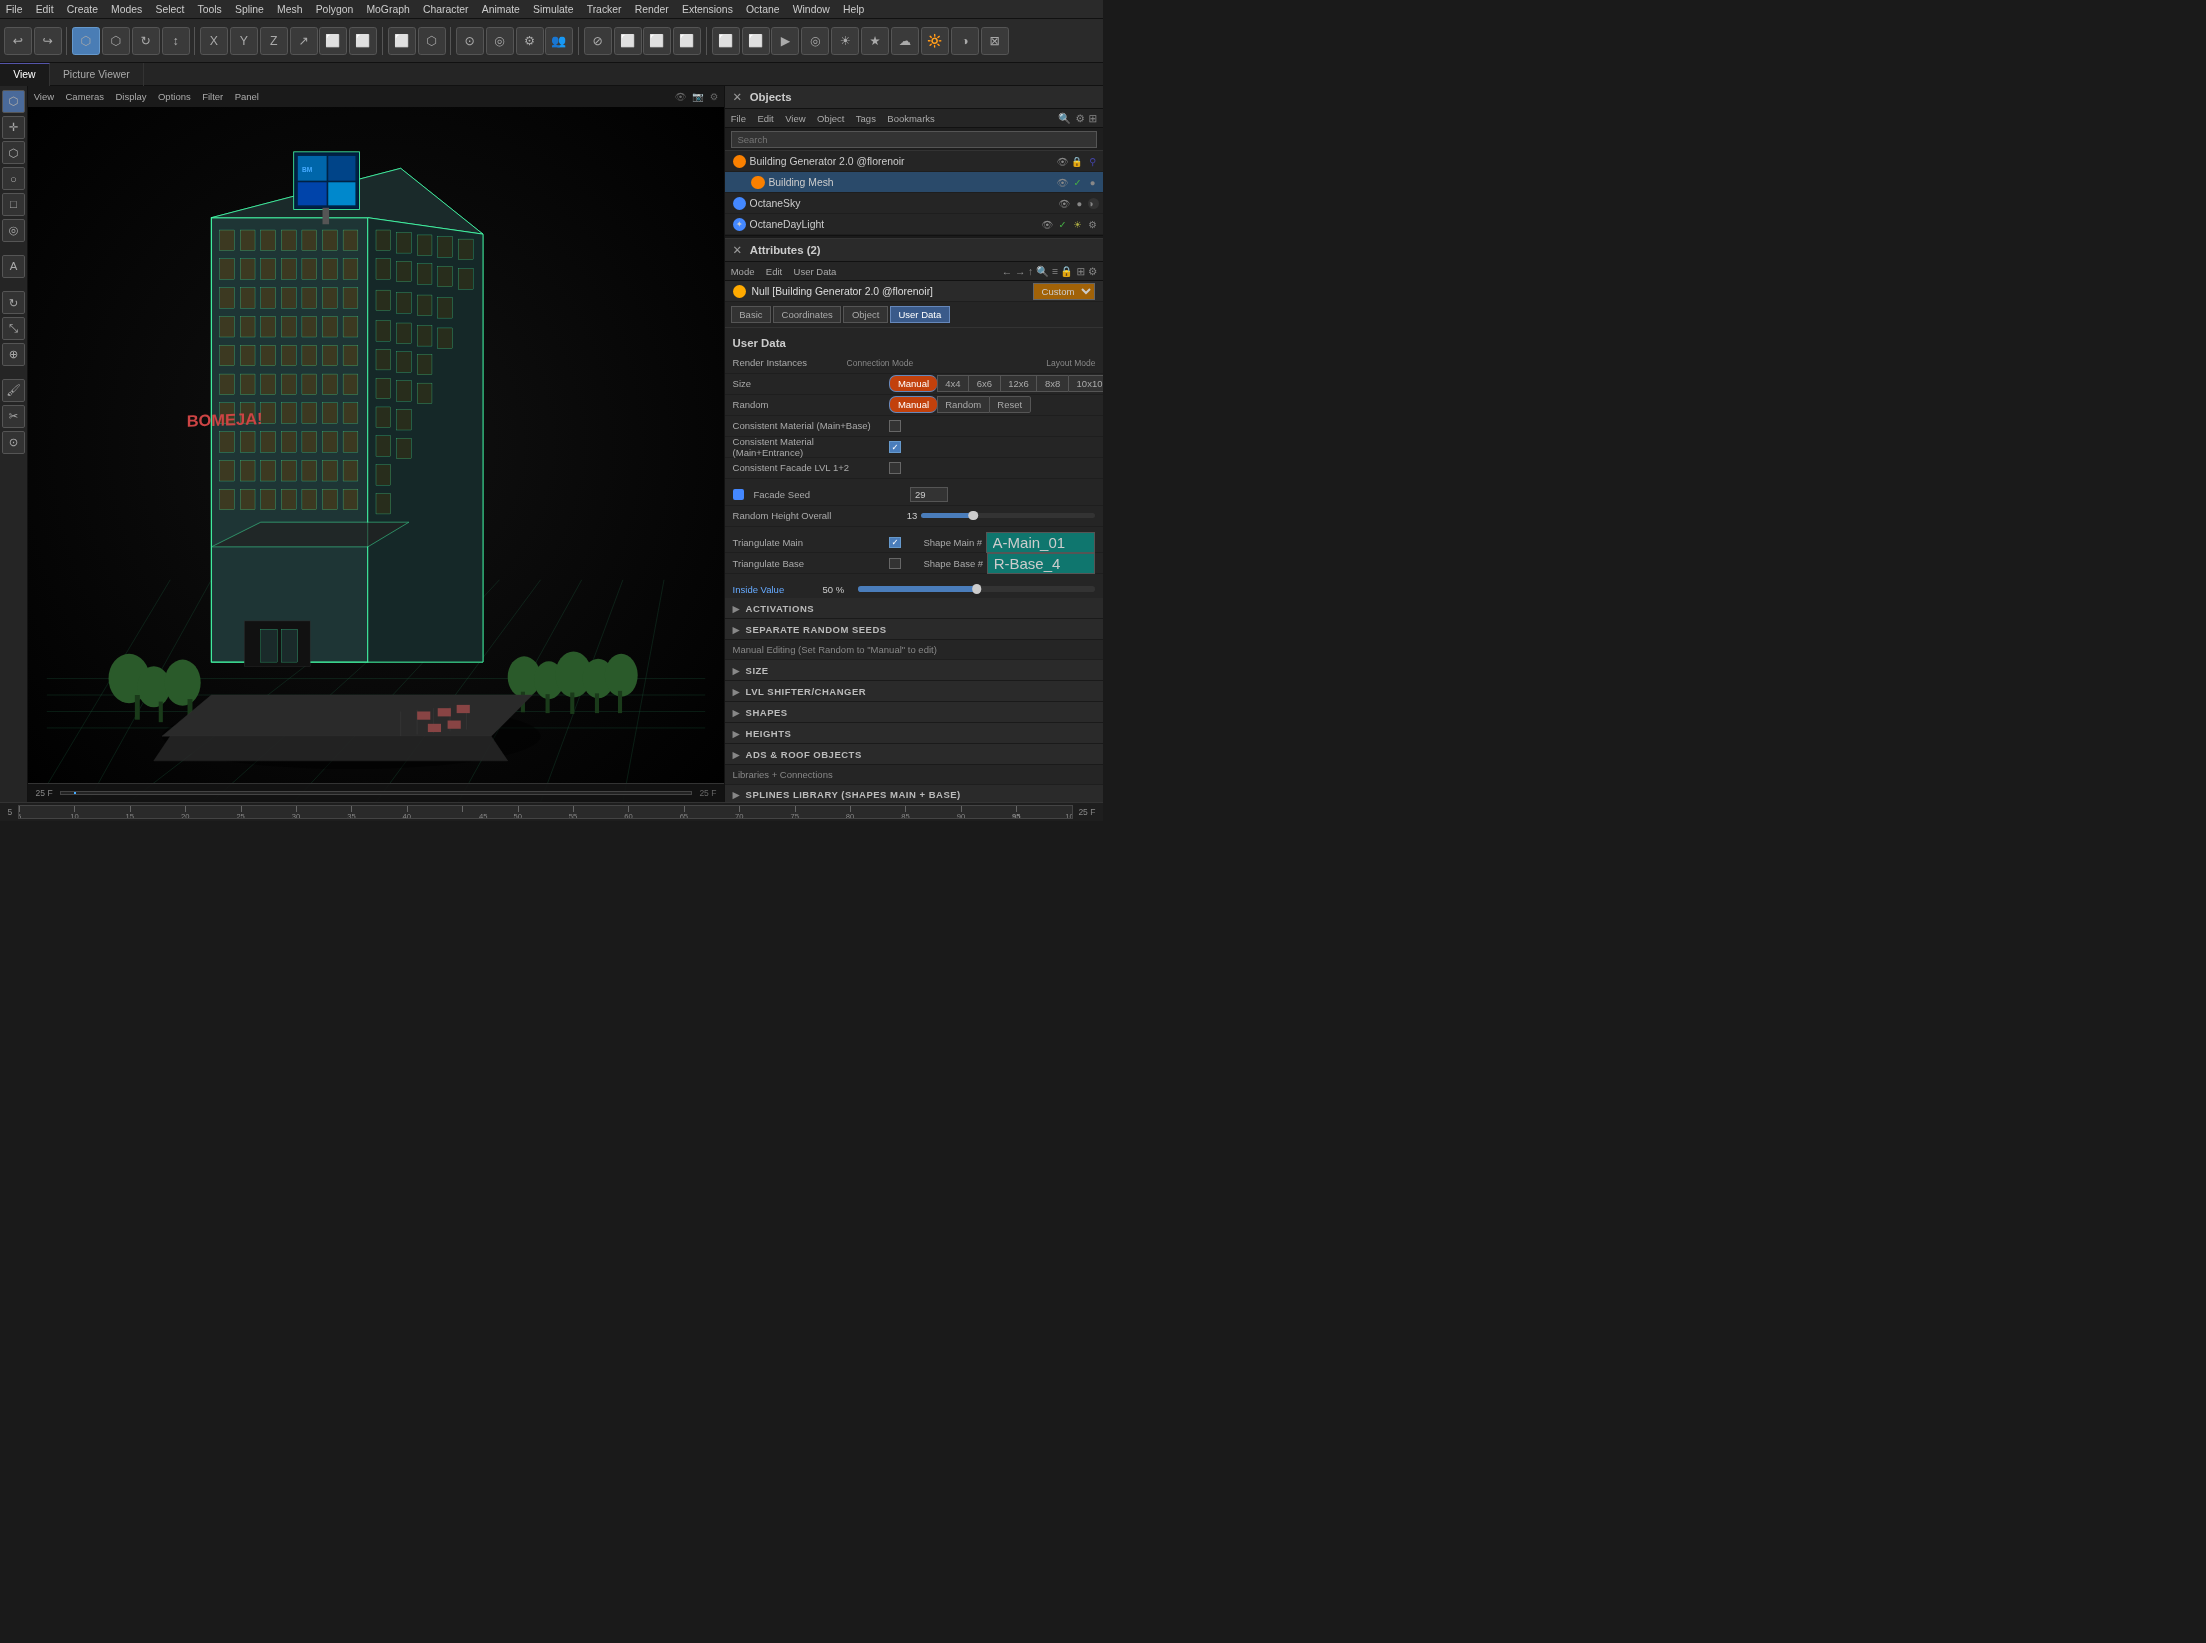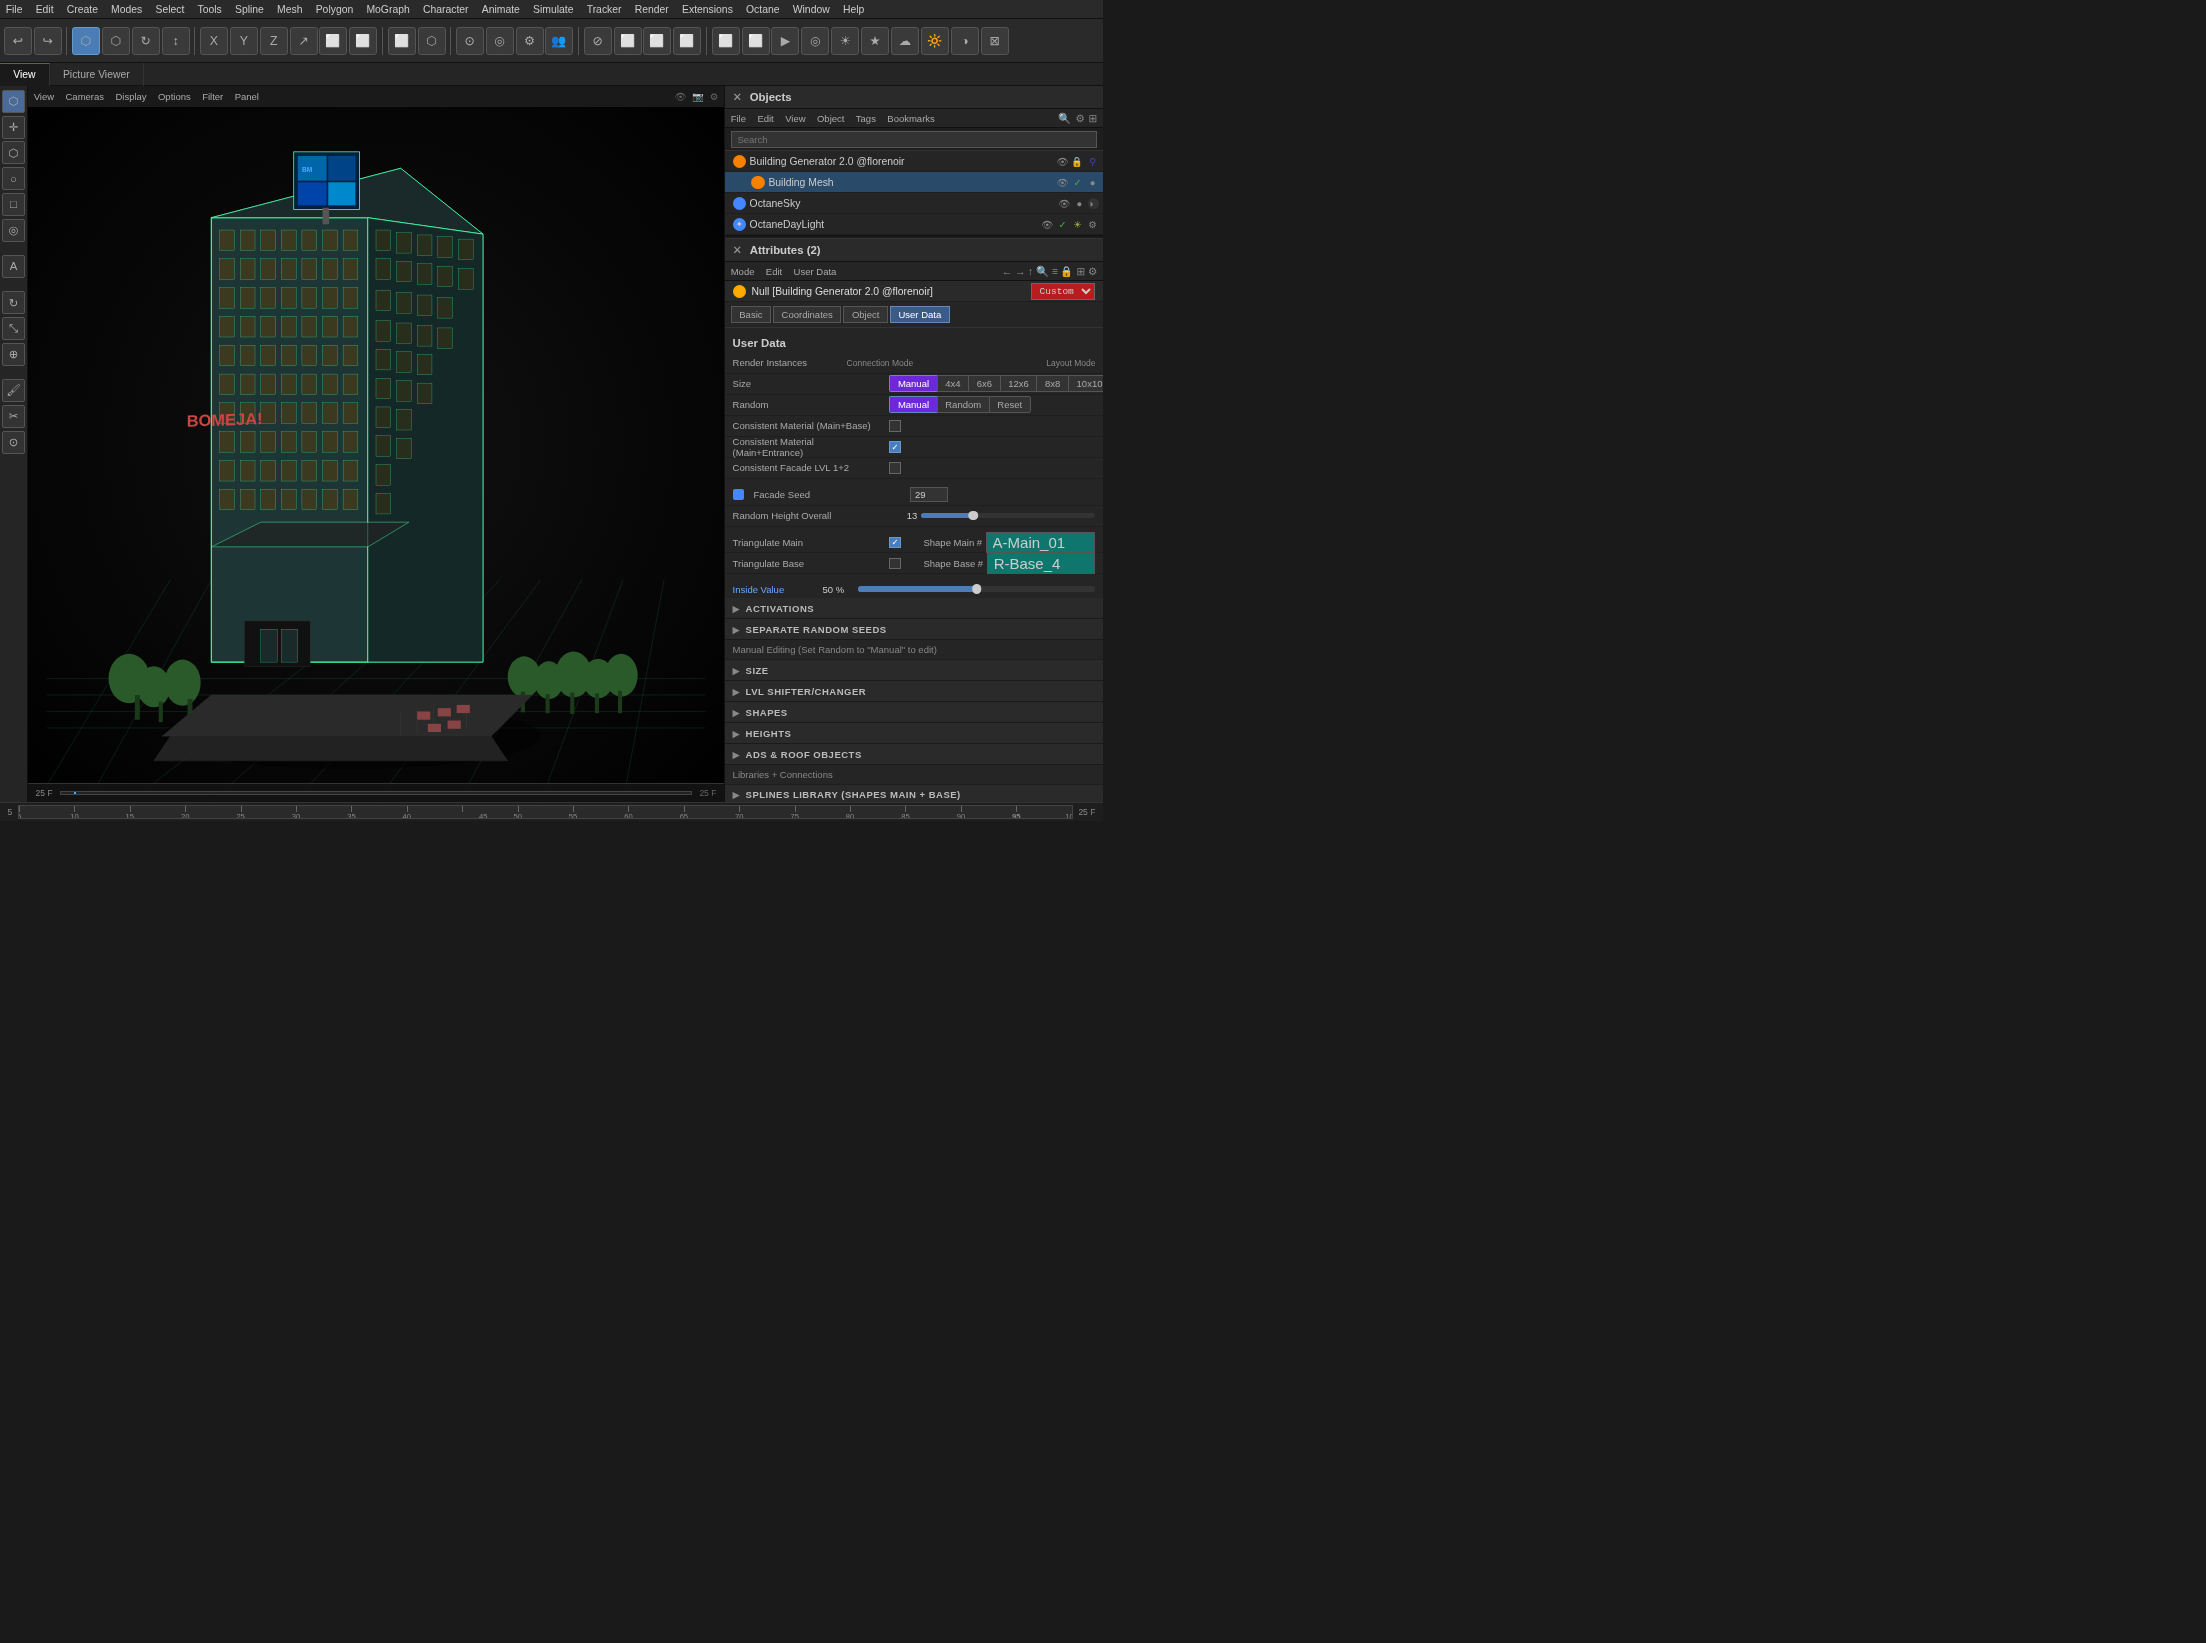--- a/index.html
+++ b/index.html
@@ -348,27 +348,26 @@
       background: #fa0;
       border-radius: 50%;
       flex-shrink: 0;
     }
     .attr-obj-name {
       font-size: 10.4px;
       color: #ddd;
     }
     .attr-obj-dropdown {
       margin-left: auto;
-      background: #b91c1c;
+      background: #a16207;
       border: 0.9px solid #666;
       color: #ccc;
       font-size: 9.5px;
       padding: 0.9px 3.8px;
       cursor: pointer;
-      font-family: Liberation Mono, monospace;
     }
 
     
     .nav-tabs {
       display: flex;
       gap: 1.9px;
       padding: 3.8px 5.7px;
       border-bottom: 0.9px solid #333;
     }
     .nav-tab {
@@ -425,23 +424,24 @@
       background: #333;
       border: 0.9px solid #555;
       color: #aaa;
       font-size: 9.5px;
       cursor: pointer;
       border-right: none;
     }
     .btn-seg:last-child { border-right: 0.9px solid #555; border-radius: 0 1.9px 1.9px 0; }
     .btn-seg:first-child { border-radius: 1.9px 0 0 1.9px; }
     .btn-seg.active {
-      background: #6d28d9;
+      background: #c2410c;
       color: #fff;
       border-color: #6688bb;
+      border-radius: 7px;
     }
 
     
     .slider-container {
       display: flex;
       align-items: center;
       gap: 3.8px;
       flex: 1;
     }
     .slider-val {

